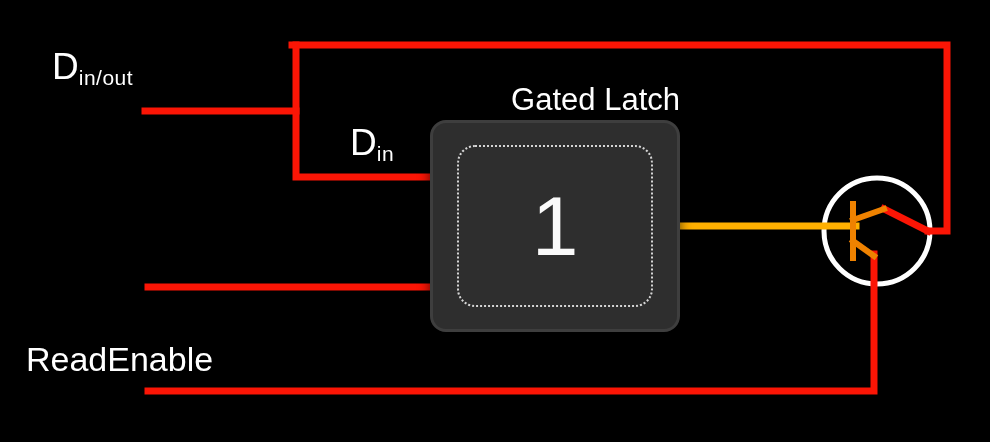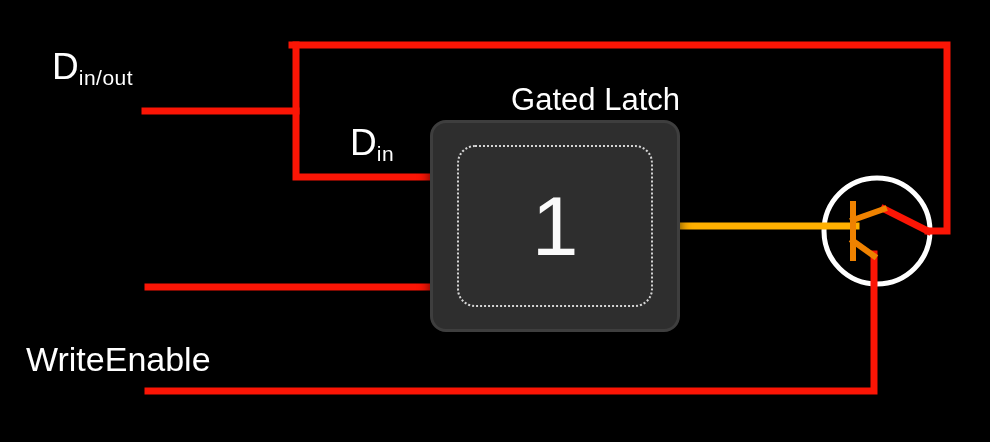--- a/index.html
+++ b/index.html
@@ -108,21 +108,21 @@
   </div>
 
   <div class="title">Gated Latch</div>
 
   <div class="label sig" style="left:350px; top:124px;">
     <span>D</span><span class="sub">in</span>
   </div>
 
 
 
-  <div class="label enable" style="left:26px; top:342px;">WriteEnable</div>
+  <div class="label enable" style="left:26px; top:342px;">ReadEnable</div>
 
   <div class="latch">
     <div class="latch-inner">
       <span class="latch-value">1</span>
     </div>
   </div>
 
 </div>
 
 </body></html>

